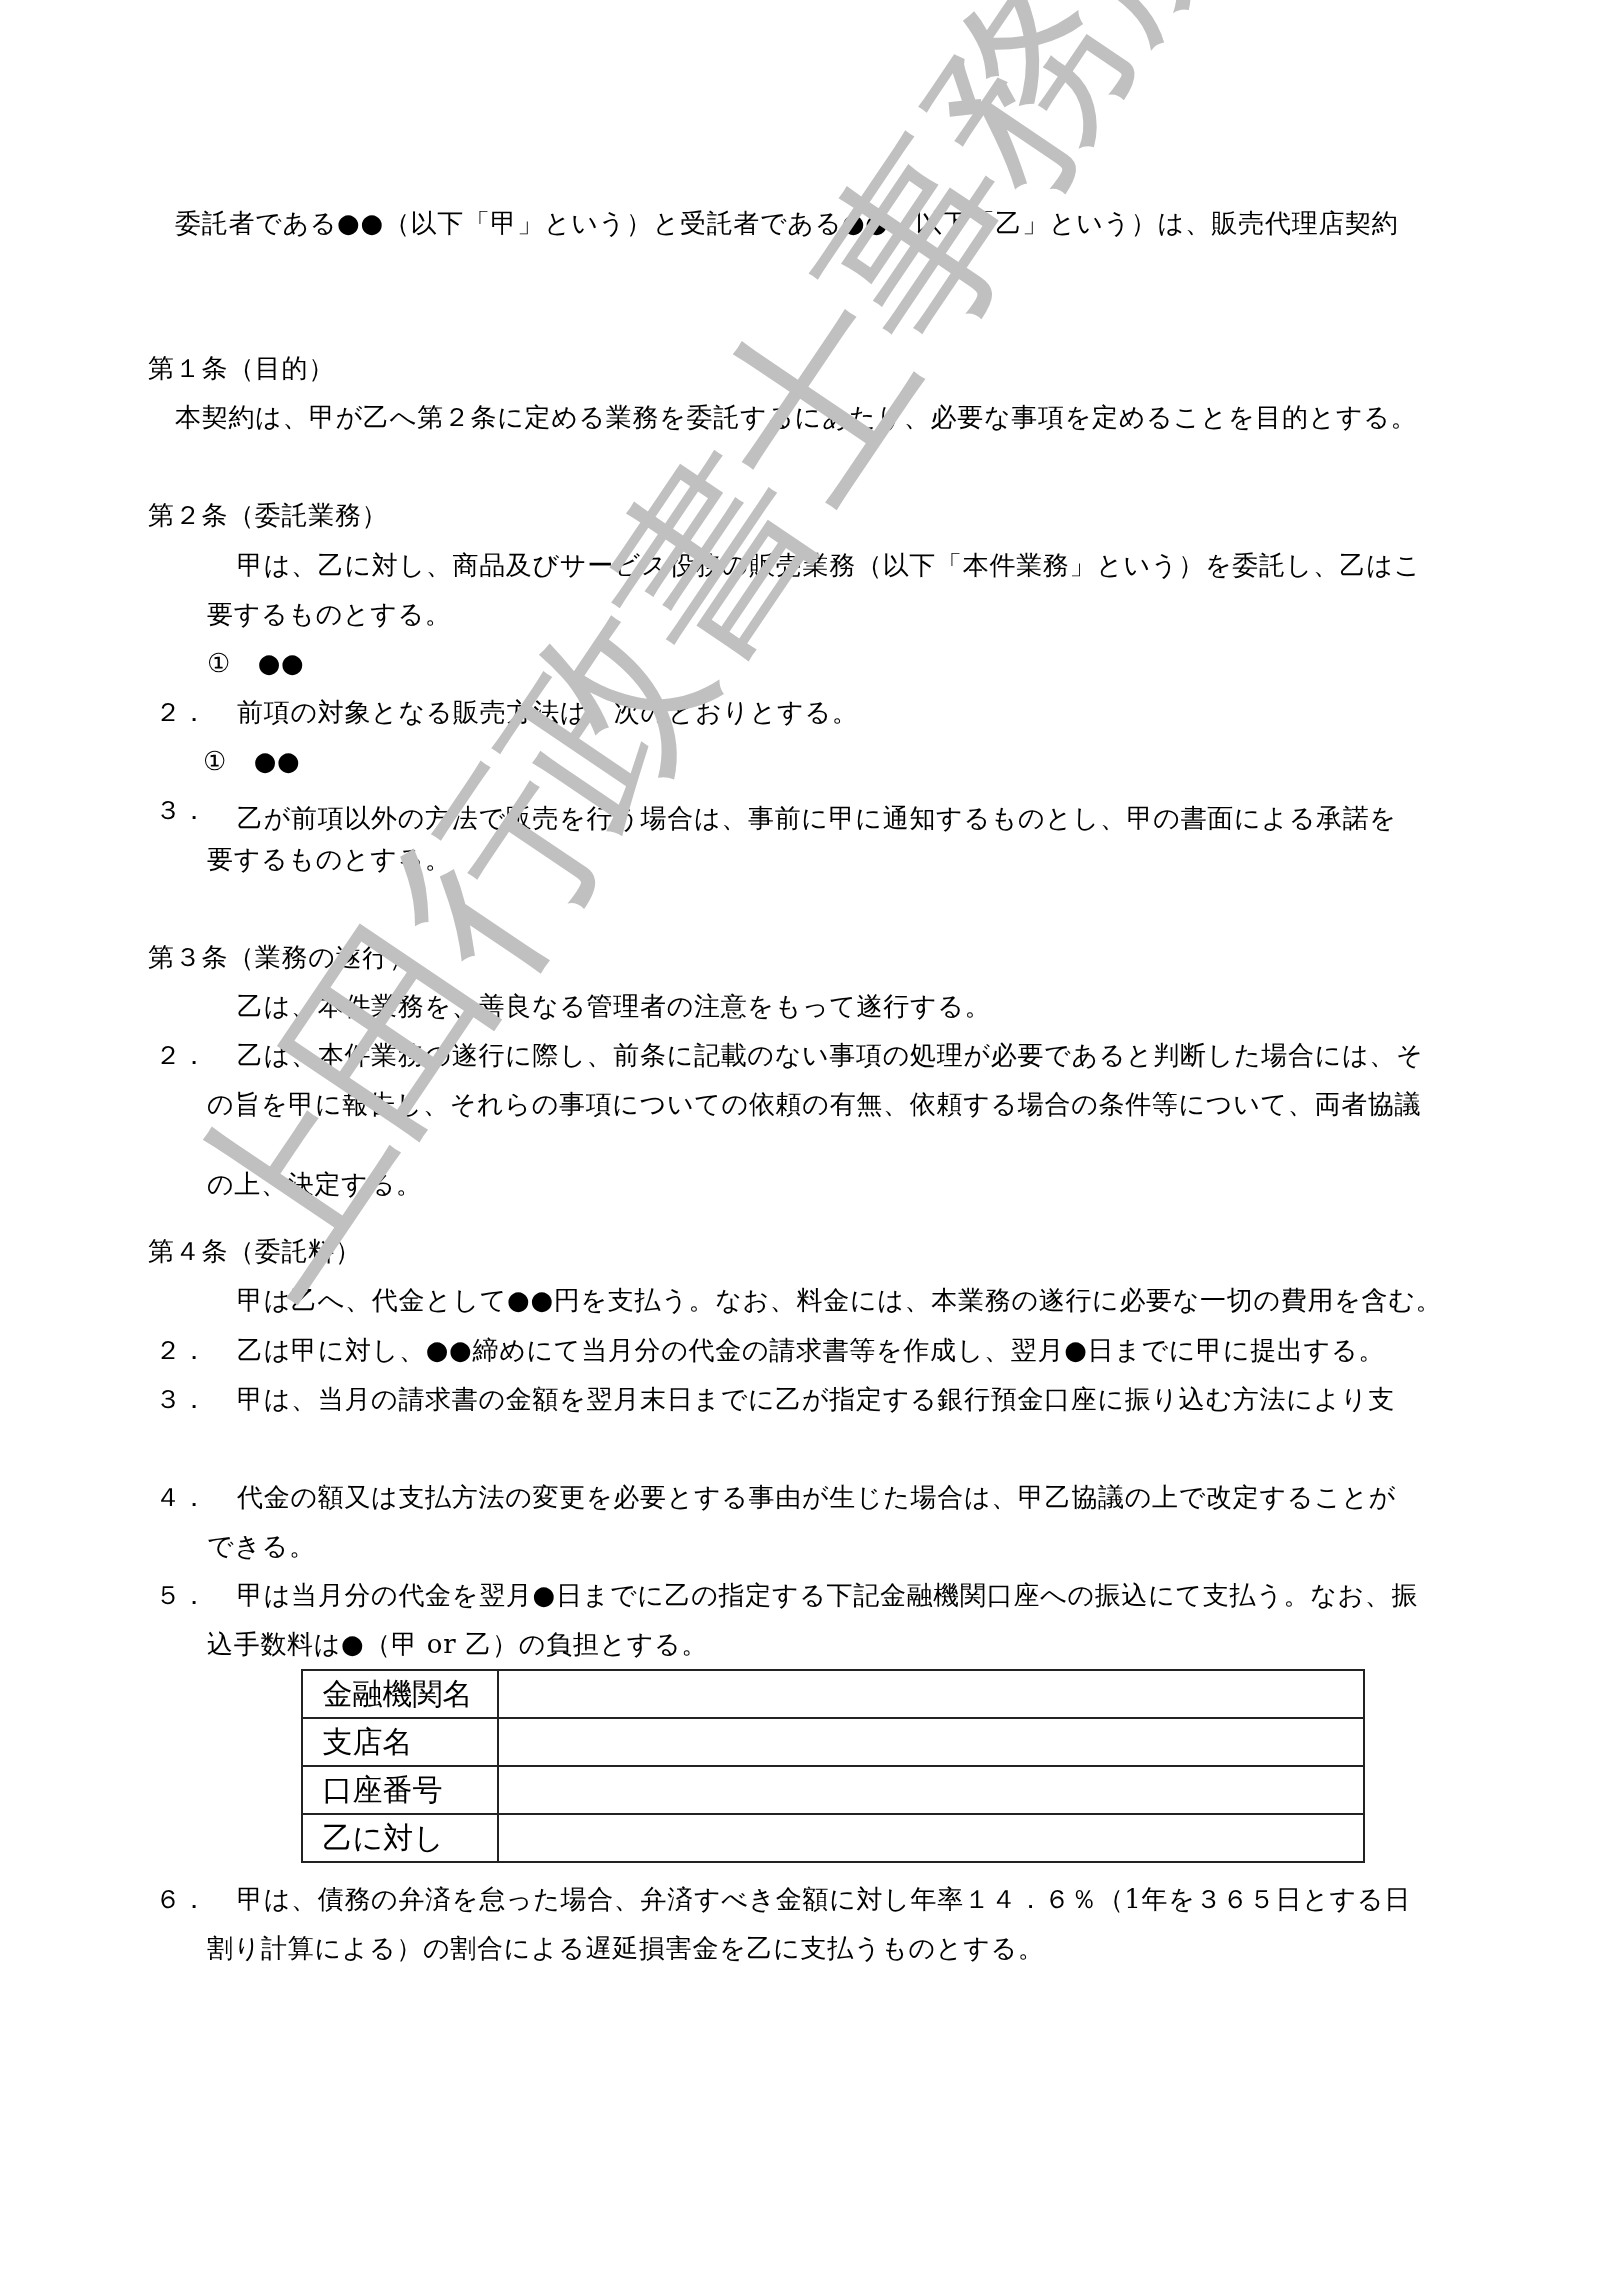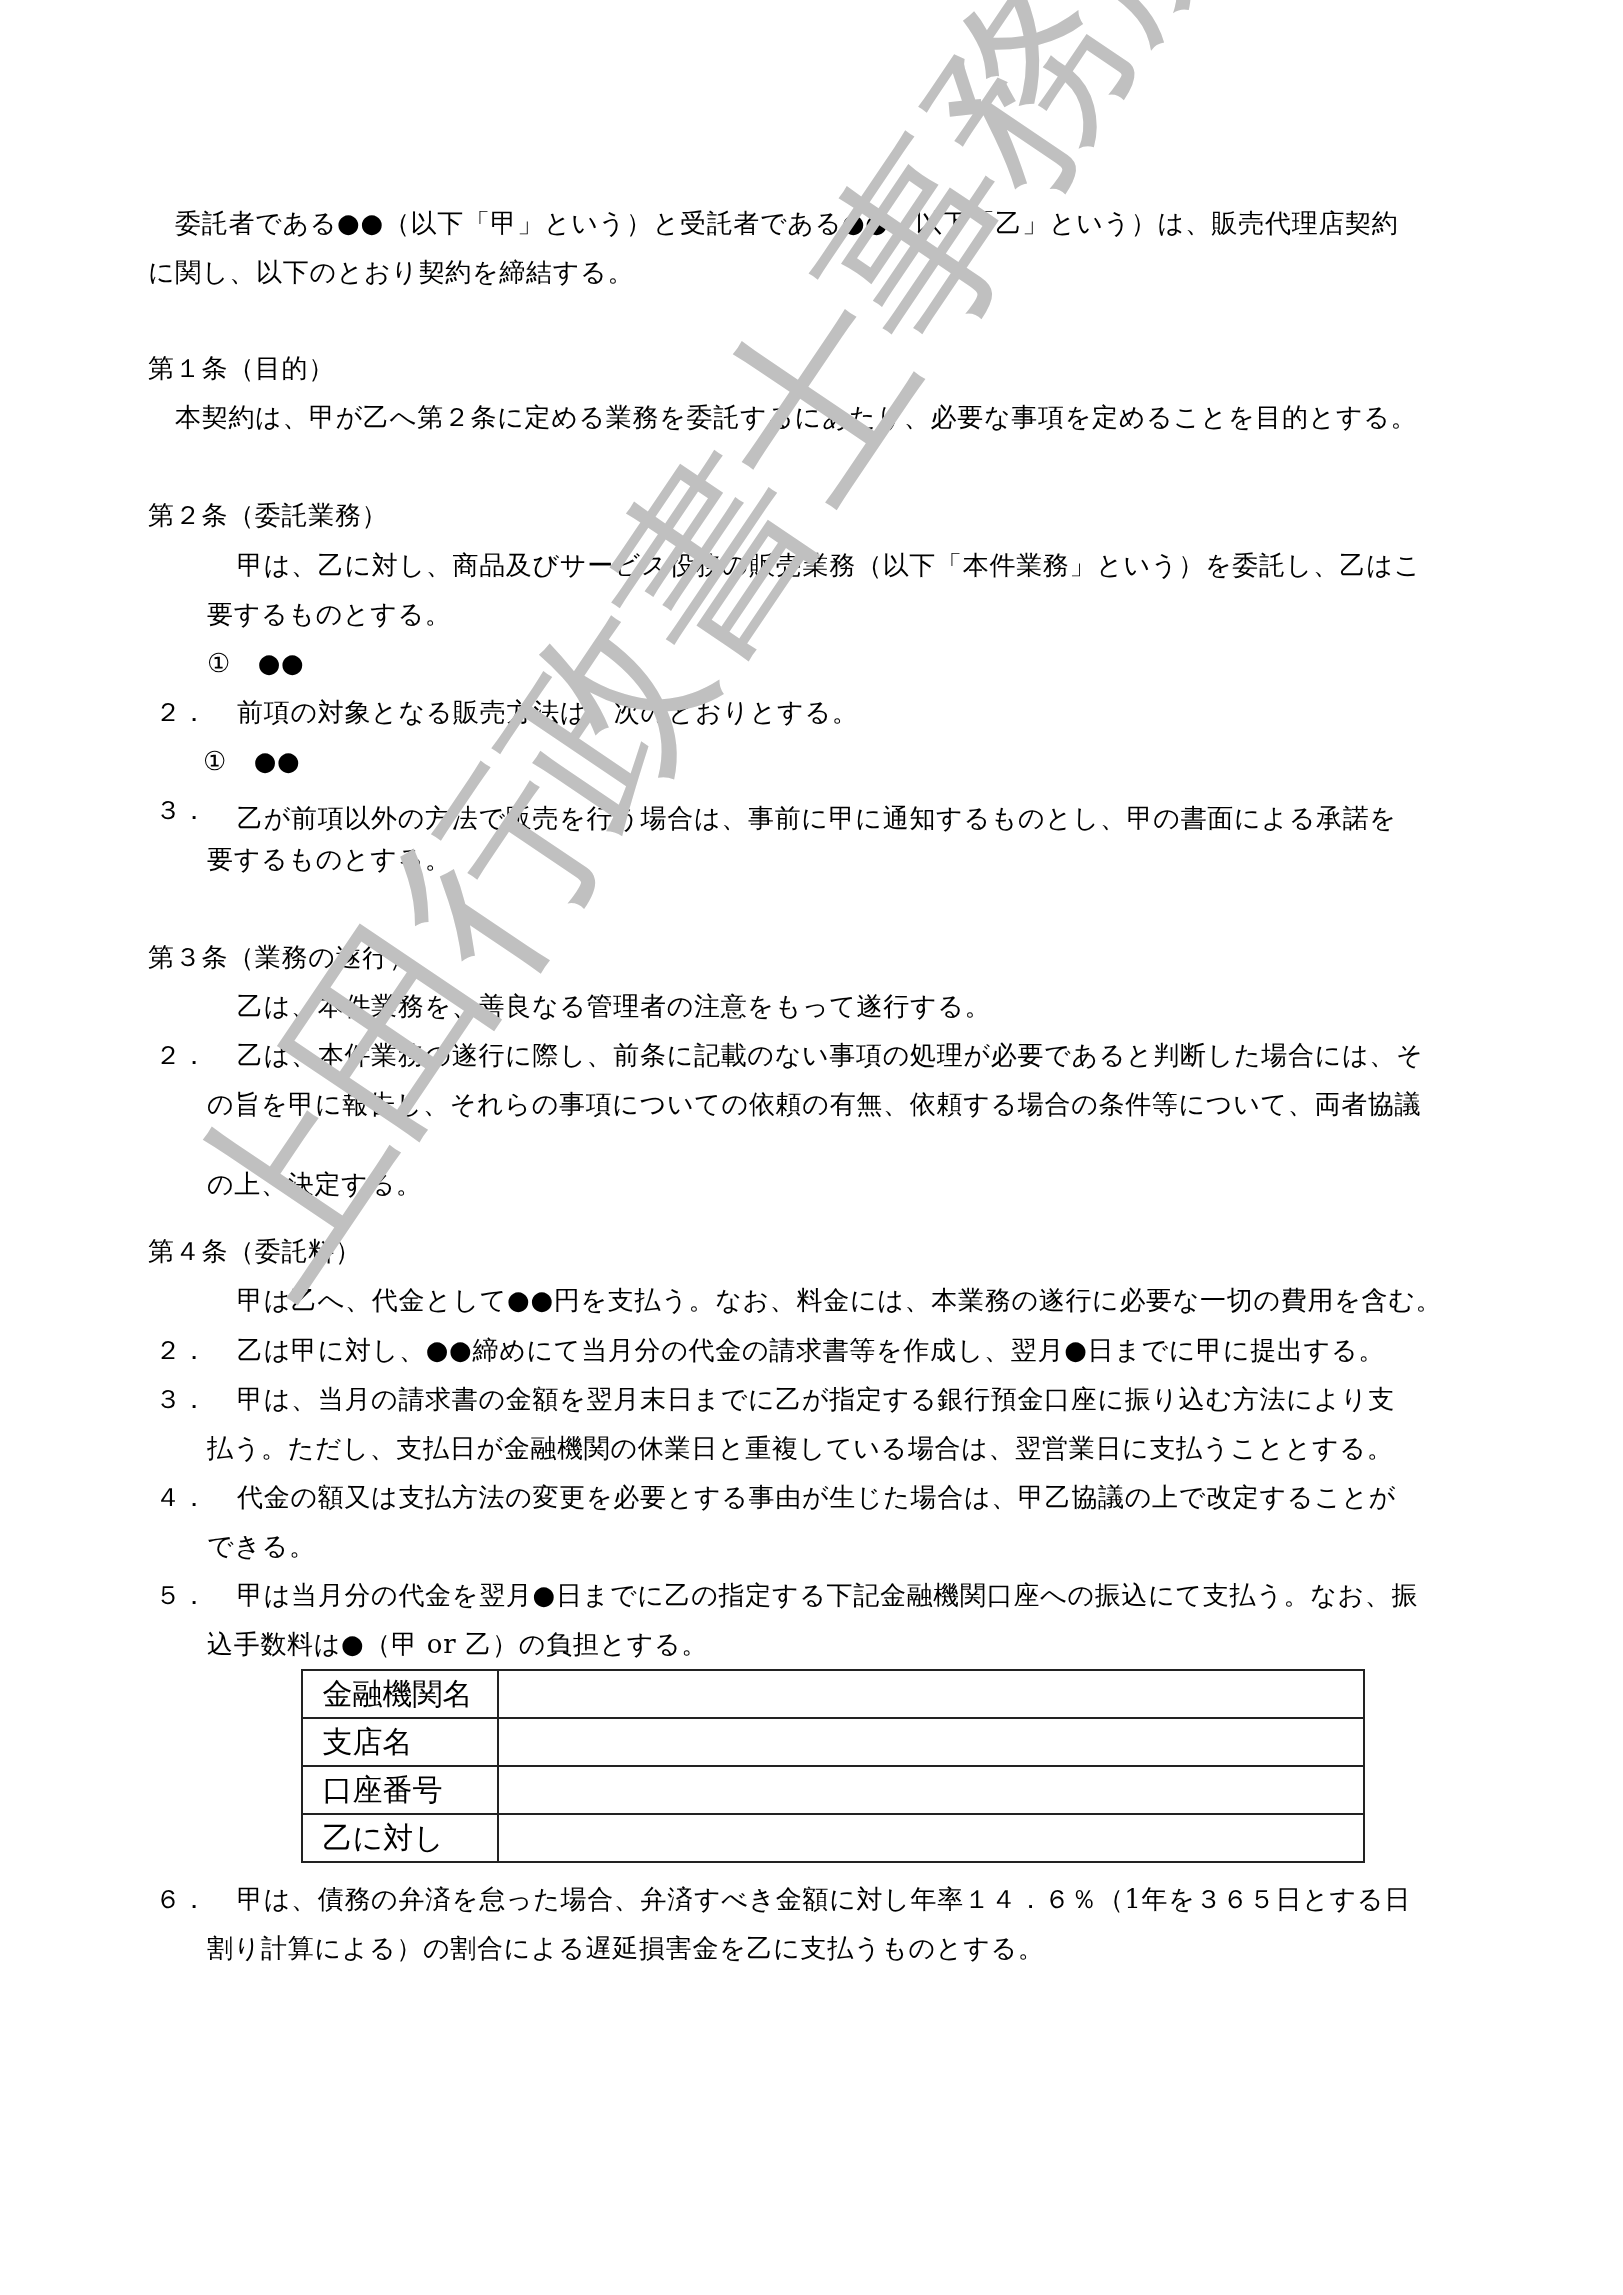--- a/index.html
+++ b/index.html
@@ -15,21 +15,20 @@
   table.bank { position: absolute; left: 301px; top: 1669px; width: 1064px; border-collapse: collapse; z-index: 2; }
   table.bank td { border: 2px solid #222; height: 46px; font-size: 30px; padding: 0 0 0 19.6px; vertical-align: middle; }
   table.bank td.lbl { width: 174px; }
 </style>
 </head>
 <body>
 
 <div class="page">
 
   <div class="ln" style="left:175px; top:208px;">委託者である●●（以下「甲」という）と受託者である●●（以下「乙」という）は、販売代理店契約</div>
-  <div class="ln" style="left:148px; top:257px;">に関し、以下のとおり契約を締結する。</div>
 
   <div class="ln" style="left:148px; top:353px;">第１条（目的）</div>
   <div class="ln" style="left:175px; top:402px;">本契約は、甲が乙へ第２条に定める業務を委託するにあたり、必要な事項を定めることを目的とする。</div>
 
   <div class="ln" style="left:148px; top:500px;">第２条（委託業務）</div>
   <div class="ln" style="left:237px; top:550px;">甲は、乙に対し、商品及びサービス役務の販売業務（以下「本件業務」という）を委託し、乙はこ</div>
   <div class="ln" style="left:207px; top:599px;">要するものとする。</div>
   <div class="ln" style="left:207px; top:648px;">①　●●</div>
   <div class="num" style="left:155px; top:697px;">２．</div>
   <div class="ln" style="left:237px; top:697px;">前項の対象となる販売方法は、次のとおりとする。</div>
@@ -44,21 +43,20 @@
   <div class="ln" style="left:237px; top:1040px;">乙は、本件業務の遂行に際し、前条に記載のない事項の処理が必要であると判断した場合には、そ</div>
   <div class="ln" style="left:207px; top:1089px;">の旨を甲に報告し、それらの事項についての依頼の有無、依頼する場合の条件等について、両者協議</div>
   <div class="ln" style="left:207px; top:1138px;margin-top:31px;">の上、決定する。</div>
 
   <div class="ln" style="left:148px; top:1236px;">第４条（委託料）</div>
   <div class="ln" style="left:237px; top:1285px;">甲は乙へ、代金として●●円を支払う。なお、料金には、本業務の遂行に必要な一切の費用を含む。</div>
   <div class="num" style="left:155px; top:1335px;">２．</div>
   <div class="ln" style="left:237px; top:1335px;">乙は甲に対し、●●締めにて当月分の代金の請求書等を作成し、翌月●日までに甲に提出する。</div>
   <div class="num" style="left:155px; top:1384px;">３．</div>
   <div class="ln" style="left:237px; top:1384px;">甲は、当月の請求書の金額を翌月末日までに乙が指定する銀行預金口座に振り込む方法により支</div>
-  <div class="ln" style="left:207px; top:1433px;">払う。ただし、支払日が金融機関の休業日と重複している場合は、翌営業日に支払うこととする。</div>
   <div class="num" style="left:155px; top:1482px;">４．</div>
   <div class="ln" style="left:237px; top:1482px;">代金の額又は支払方法の変更を必要とする事由が生じた場合は、甲乙協議の上で改定することが</div>
   <div class="ln" style="left:207px; top:1531px;">できる。</div>
   <div class="num" style="left:155px; top:1580px;">５．</div>
   <div class="ln" style="left:237px; top:1580px;">甲は当月分の代金を翌月●日までに乙の指定する下記金融機関口座への振込にて支払う。なお、振</div>
   <div class="ln" style="left:207px; top:1629px;">込手数料は●（甲 or 乙）の負担とする。</div>
 
   <table class="bank">
     <tbody>
         <tr>

